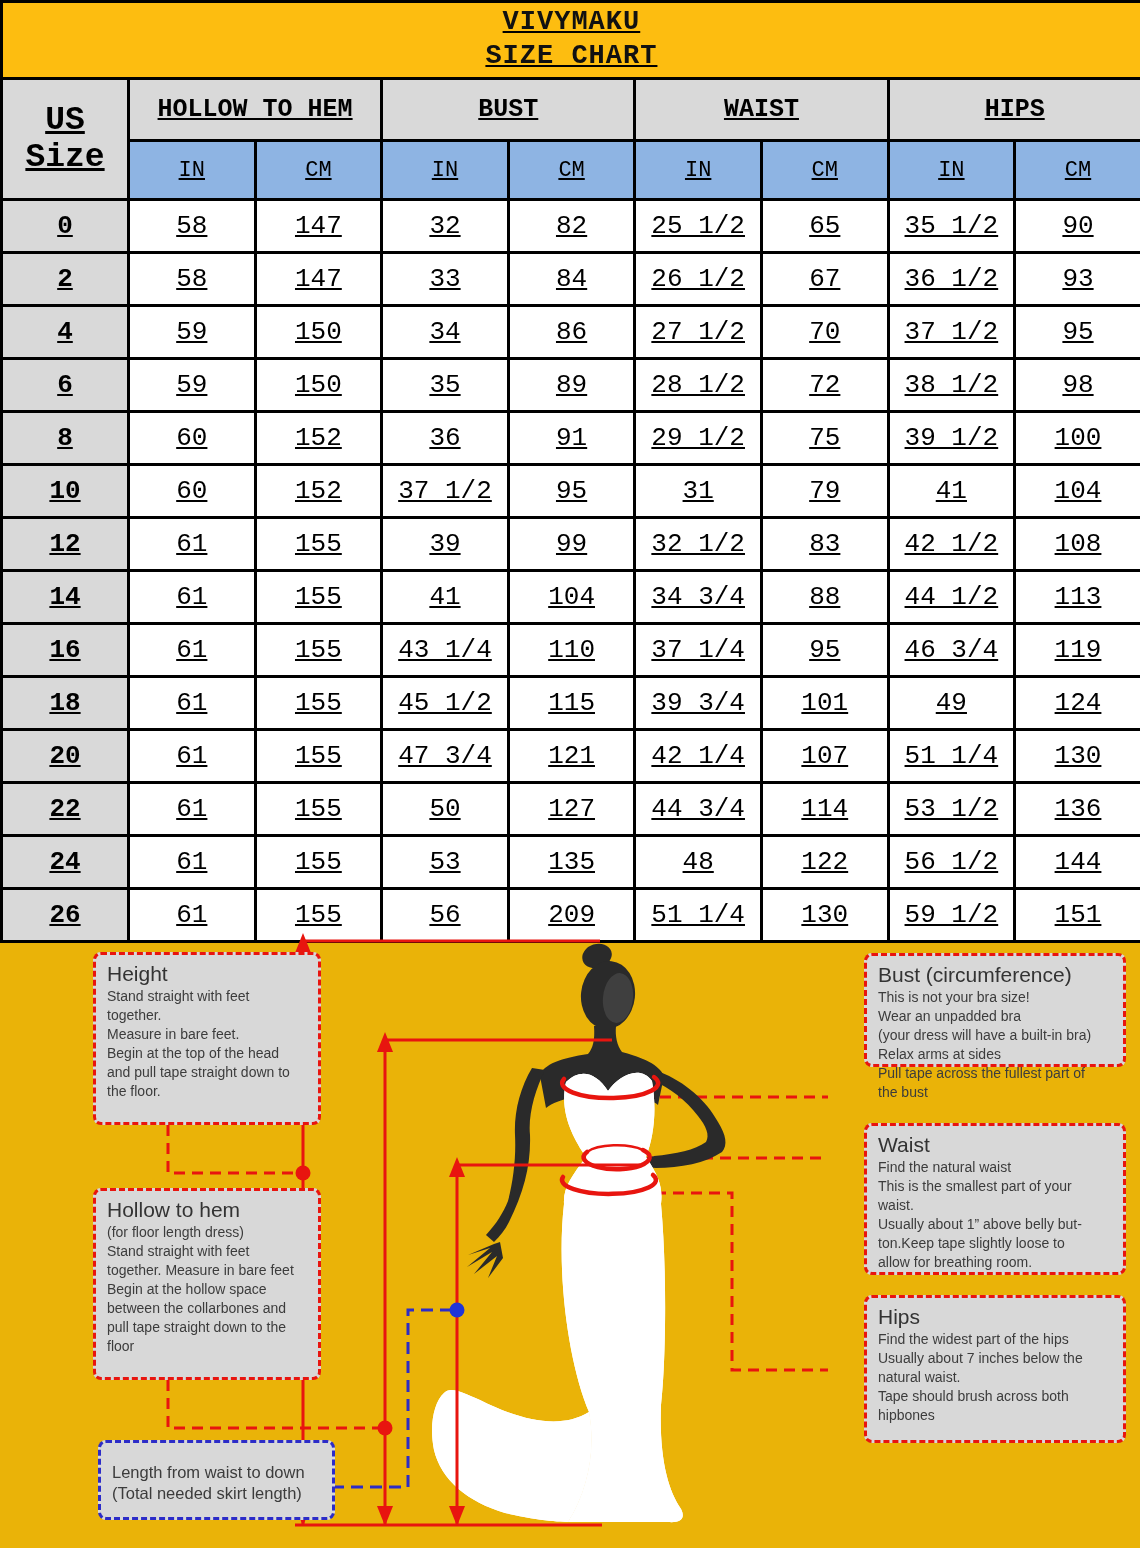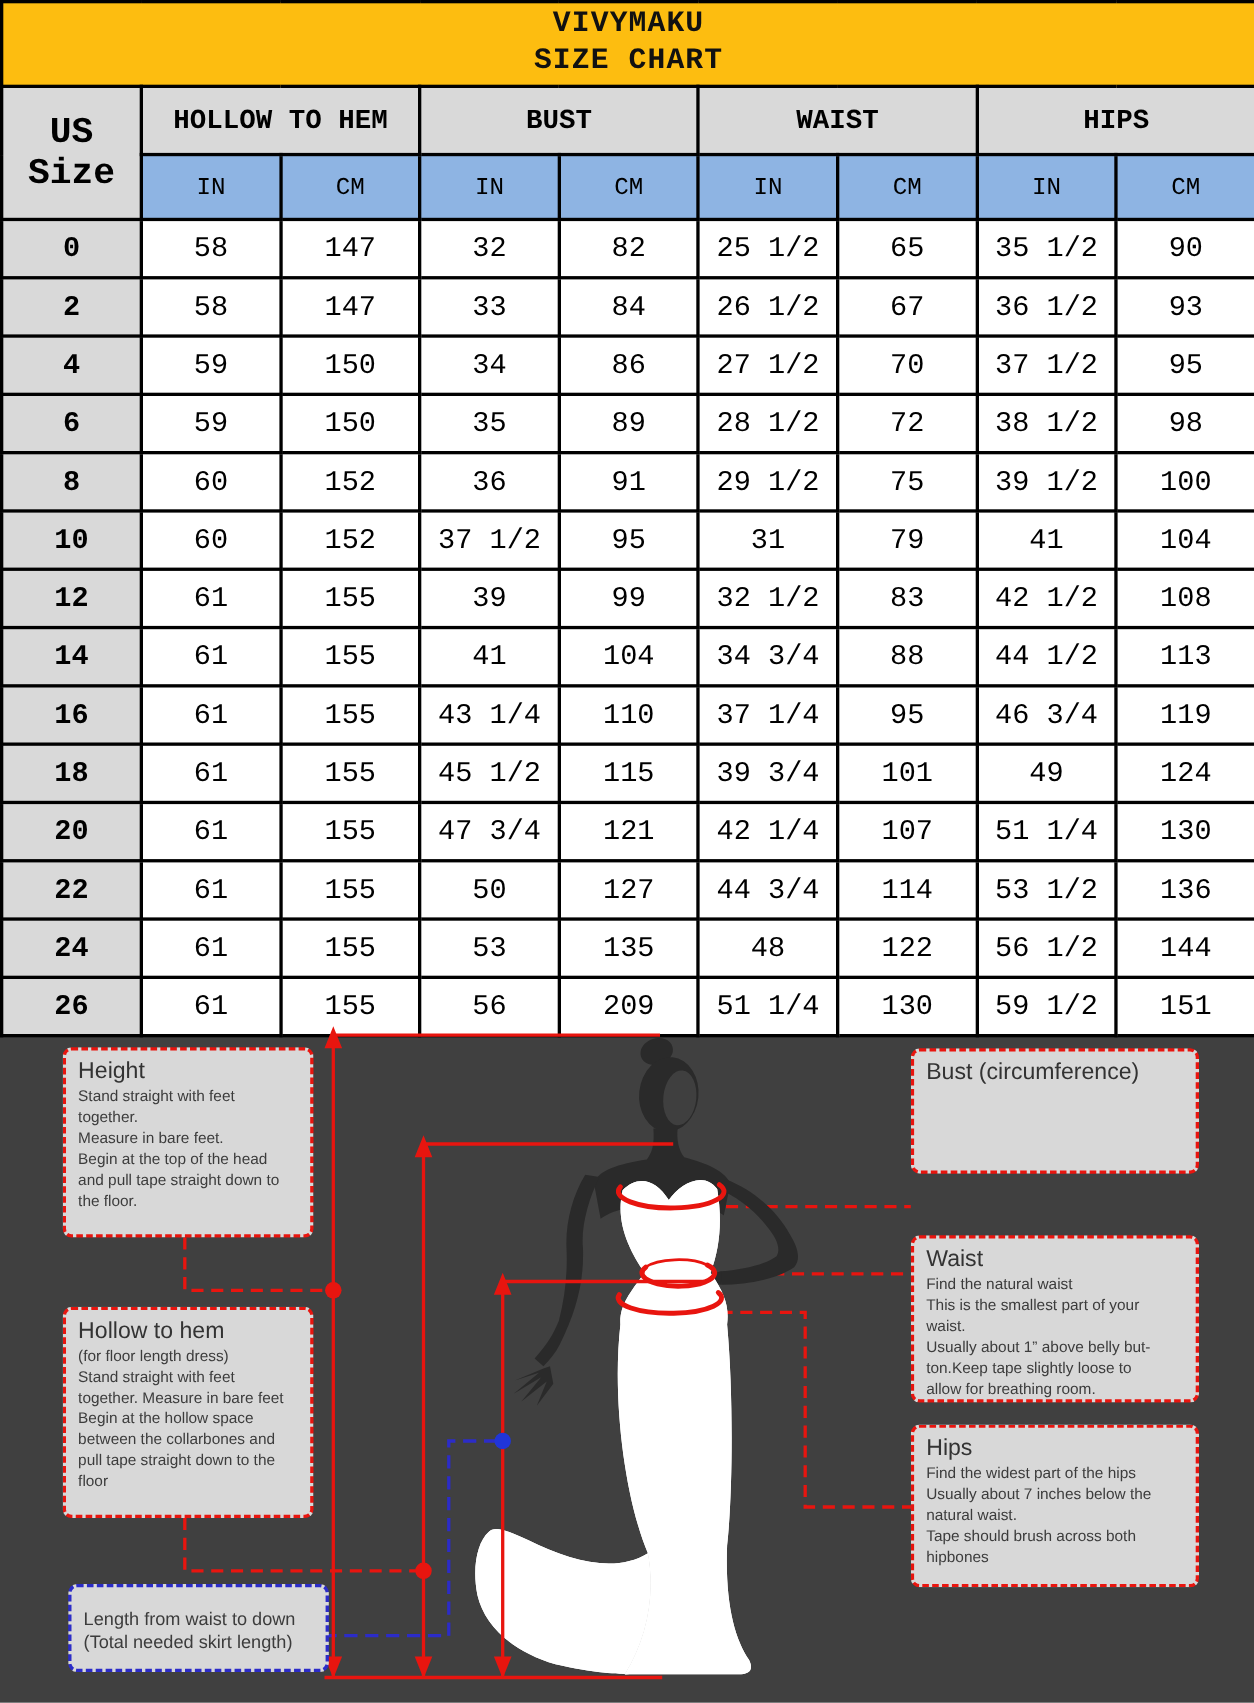--- a/index.html
+++ b/index.html
@@ -1,36 +1,36 @@
 <!DOCTYPE html>
 <html><head>
 <meta charset="utf-8">
 <style>
   * { margin:0; padding:0; box-sizing:border-box; }
   body { background:#ffffff; font-family:"Liberation Sans", sans-serif; }
-  .page { position:relative; width:1140px; height:1548px; background:#404040; overflow:hidden; }
+  .page { position:relative; width:1140px; height:1548px; background:#eab308; overflow:hidden;text-decoration:underline; }
 
   
   table.size-chart { width:1140px; border-collapse:collapse; table-layout:fixed;
     font-family:"Liberation Mono", monospace; }
   table.size-chart td, table.size-chart th { border:3px solid #000; text-align:center; vertical-align:middle; padding:0; }
   .title-band { background:#fdbd10; height:77px; }
   .brand-line { font-size:27px; font-weight:bold; letter-spacing:1px; color:#111; line-height:1.25; }
   .group-head { background:#d9d9d9; height:62px; font-size:25px; font-weight:bold; }
   .corner-cell { background:#d9d9d9; font-size:33px; font-weight:bold; }
   .unit-row td { background:#8eb4e3; height:59px; font-size:22px; font-weight:normal; }
   .data-row td { height:53px; font-size:26px; background:#fff; }
   .data-row td.size-cell { background:#d9d9d9; font-weight:bold; }
 
   
   .diagram { position:absolute; left:0; top:930px; width:1140px; height:618px; }
   .diagram svg { position:absolute; left:0; top:0; }
 
   .gbox { position:absolute; background:#d8d8d8; border:3px dashed #e8150f; border-radius:8px;
-          padding:7px 9px 4px 11px; color:#3a3a3a; }
+          padding:7px 9px 4px 11px; color:#3a3a3a;margin-left:36px; }
   .gbox.blue { border-color:#2c2cc8; }
   .gbox .gtitle { font-size:21px; color:#333; margin-bottom:1px; }
   .gbox .glines { font-size:14px; line-height:19px; color:#3c3c3c; }
   .gbox.blue .glines { font-size:16.5px; line-height:21px; padding-top:12px; }
 
   .box-height { left:57px; top:22px;  width:228px; height:173px; }
   .box-hollow { left:57px; top:258px; width:228px; height:192px; }
   .box-skirt  { left:62px; top:510px; width:237px; height:80px;  }
   .box-bust   { left:828px; top:23px;  width:262px; height:114px; }
   .box-waist  { left:828px; top:193px; width:262px; height:152px; }
@@ -361,20 +361,28 @@
 
     <div class="gbox blue box-skirt">
       <div class="glines">
           <div>Length from waist to down</div>
           <div>(Total needed skirt length)</div>
         </div>
     </div>
 
     <div class="gbox box-bust">
       <div class="gtitle">Bust (circumference)</div>
+      <div class="glines">
+          <div>This is not your bra size!</div>
+          <div>Wear an unpadded bra</div>
+          <div>(your dress will have a built-in bra)</div>
+          <div>Relax arms at sides</div>
+          <div>Pull tape across the fullest part of</div>
+          <div>the bust</div>
+        </div>
     </div>
 
     <div class="gbox box-waist">
       <div class="gtitle">Waist</div>
       <div class="glines">
           <div>Find the natural waist</div>
           <div>This is the smallest part of your</div>
           <div>waist.</div>
           <div>Usually about 1” above belly but-</div>
           <div>ton.Keep tape slightly loose to</div>

